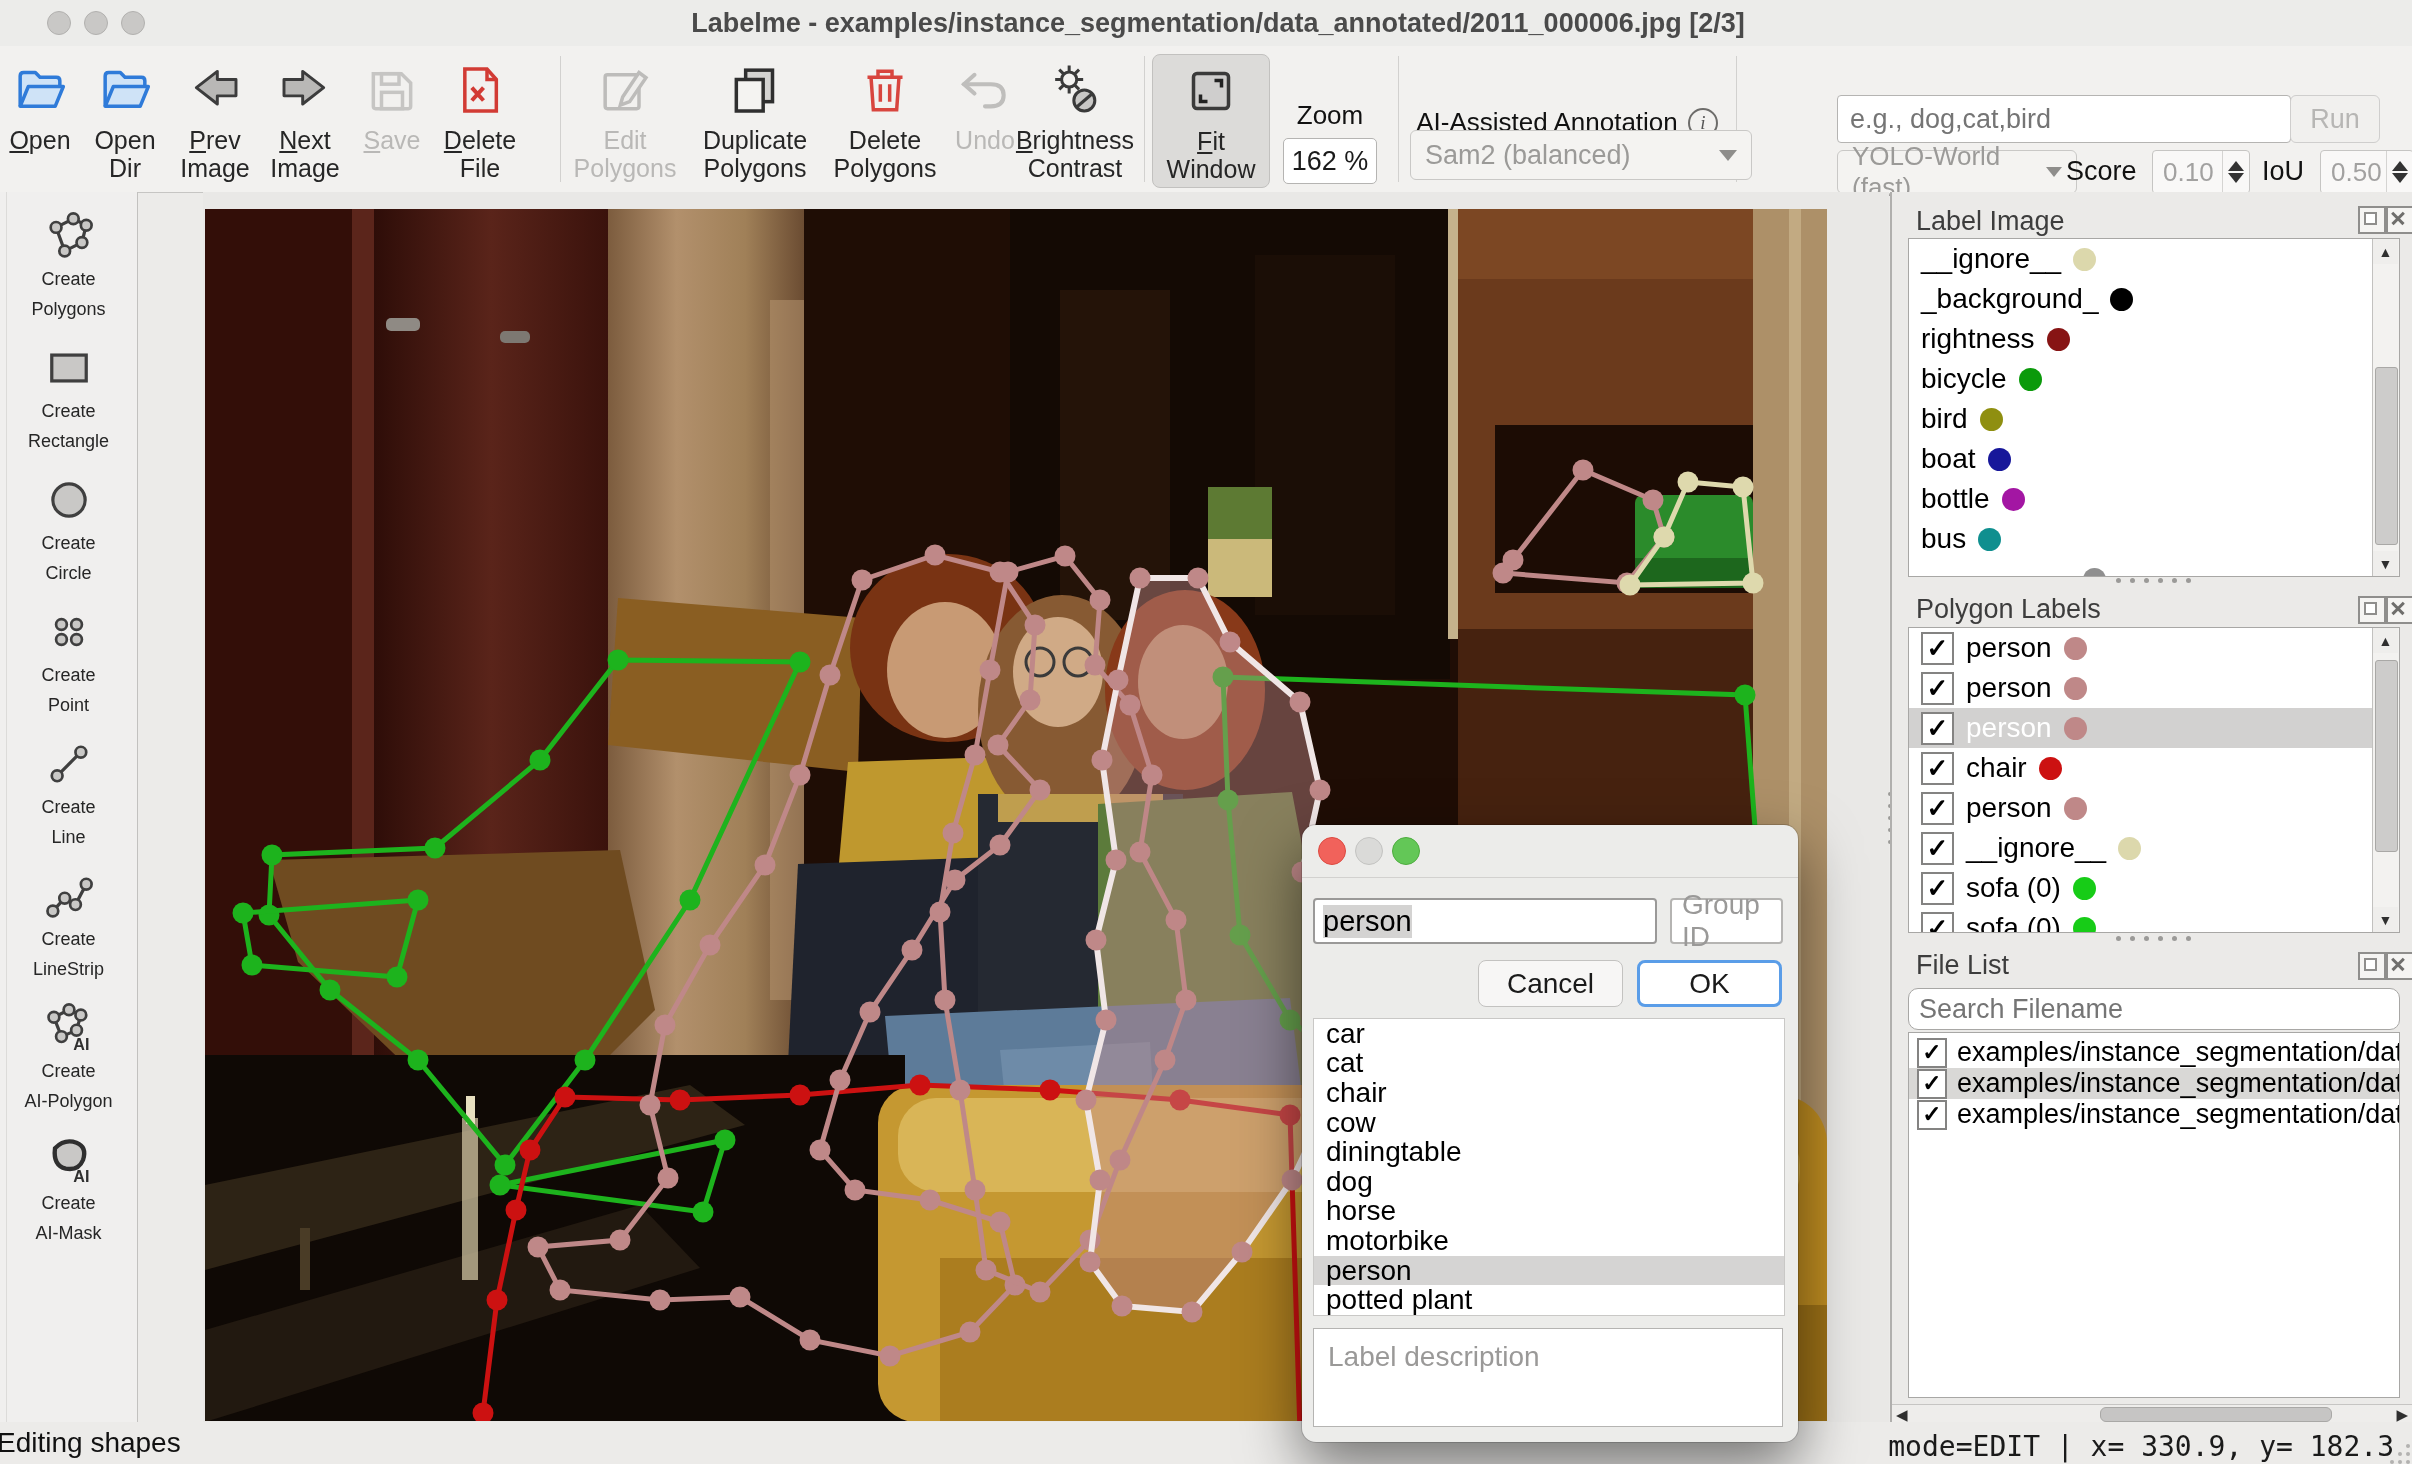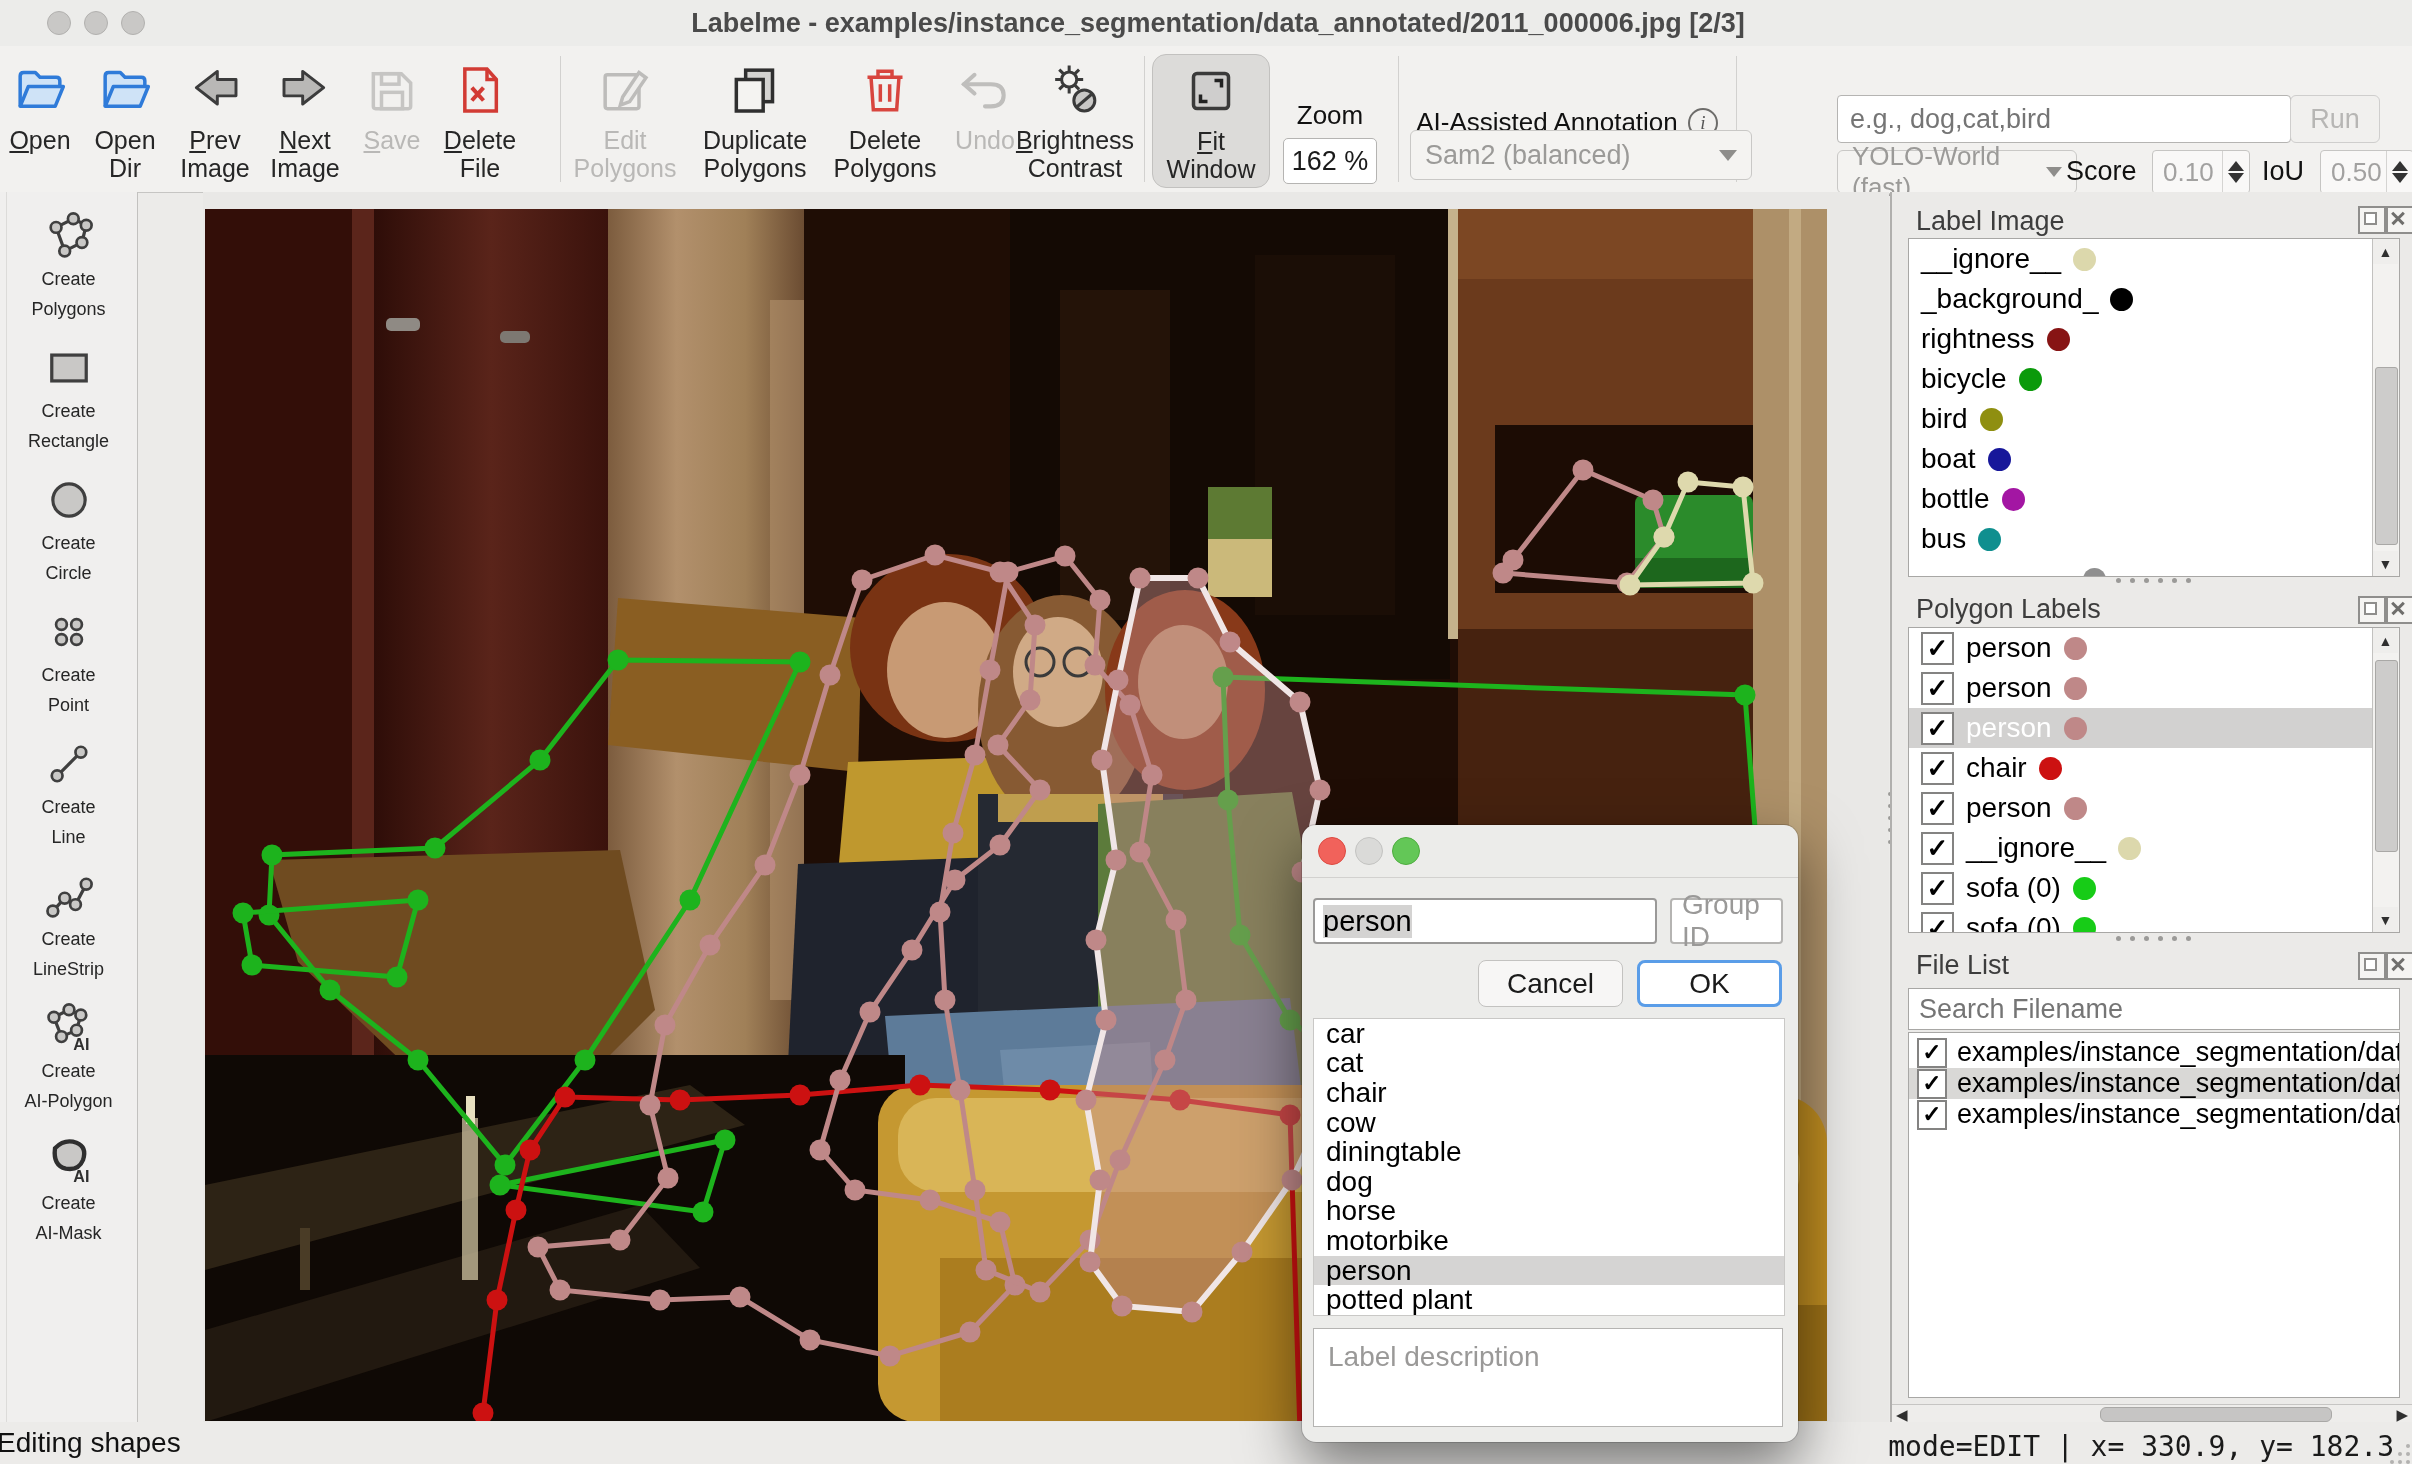--- a/index.html
+++ b/index.html
@@ -8,21 +8,21 @@
   
   #titlebar{left:0;top:0;width:2412px;height:46px;background:#ececea;border-bottom:1px solid #d6d5d3;}
   .tl{width:22px;height:22px;border-radius:50%;background:#c9c8c6;border:1px solid #b2b1af;position:absolute;top:11px;}
   #win-title{width:100%;text-align:center;line-height:46px;font-size:27px;font-weight:bold;color:#4a4a4a;white-space:nowrap;padding-left:12px;}
   
   #toolbar{left:0;top:46px;width:2412px;height:146px;background:#f2f1ef;border-bottom:1px solid #c6c5c3;}
   .tb-btn{position:absolute;top:8px;height:132px;text-align:center;}
   .tb-ic{height:72px;display:flex;align-items:center;justify-content:center;}
   .tb-l{font-size:25px;color:#262626;line-height:28px;white-space:nowrap;}
   .tb-btn.disabled .tb-l{color:#b9b8b6;}
-  .tb-btn.active{background:#dcdbd9;border:1px solid #c2c1bf;border-radius:14px;}
+  .tb-btn.active{background:#dcdbd9;border:1px solid #c2c1bf;border-radius:8px;}
   .tb-sep{position:absolute;top:10px;width:1px;height:126px;background:#d2d1cf;}
   .field{background:#fff;border:1px solid #b5b4b2;border-radius:5px;font-size:27px;color:#1a1a1a;
          display:flex;align-items:center;justify-content:center;}
   .ddown{background:#f4f3f1;border:1px solid #c9c8c6;border-radius:6px;color:#9b9a98;font-size:27px;
          display:flex;align-items:center;padding:0 14px;justify-content:space-between;}
   .caret{width:0;height:0;border-left:9px solid transparent;border-right:9px solid transparent;border-top:11px solid #8e8d8b;}
   .grp-title{font-size:26px;color:#111;display:flex;align-items:center;gap:10px;justify-content:center;}
   .info-i{width:26px;height:26px;border:2px solid #6d6c6a;border-radius:50%;font-size:19px;color:#555;
           display:inline-flex;align-items:center;justify-content:center;font-style:italic;font-family:"Liberation Serif",serif;}
   .spin{background:#f9f8f7;border:1px solid #c6c5c3;border-radius:4px;display:flex;align-items:center;}
@@ -742,21 +742,21 @@
     </div>
 
   <div class="p-head" style="top:758px">File List</div>
   <div class="dockbtn" style="left:466px;top:760px">
       <span class="sq"></span>
     </div>
   <div class="dockbtn" style="left:494px;top:760px">
       <span class="x1"></span>
       <span class="x2"></span>
     </div>
-  <input class="abs" style="left: 16px; top: 796px; width: 478px; height: 38px; border: 1px solid rgb(168, 167, 165); font-size: 27px; padding-left: 10px; color: rgb(51, 51, 51); border-radius: 0;" placeholder="Search Filename">
+  <input class="abs" style="left: 16px; top: 796px; width: 478px; height: 38px; border: 1px solid rgb(168, 167, 165); font-size: 27px; padding-left: 10px; color: rgb(51, 51, 51); border-radius: 10px;" placeholder="Search Filename">
   <div class="listbox" id="file-list" style="top:840px;height:364px">
     <div id="file-rows" style="padding-top:4px">
         <div class="frow">
           <span class="cbx">✓</span>
           <span style="overflow:hidden">examples/instance_segmentation/data_a</span>
         </div>
         <div class="frow selrow">
           <span class="cbx">✓</span>
           <span style="overflow:hidden">examples/instance_segmentation/data_a</span>
         </div>

